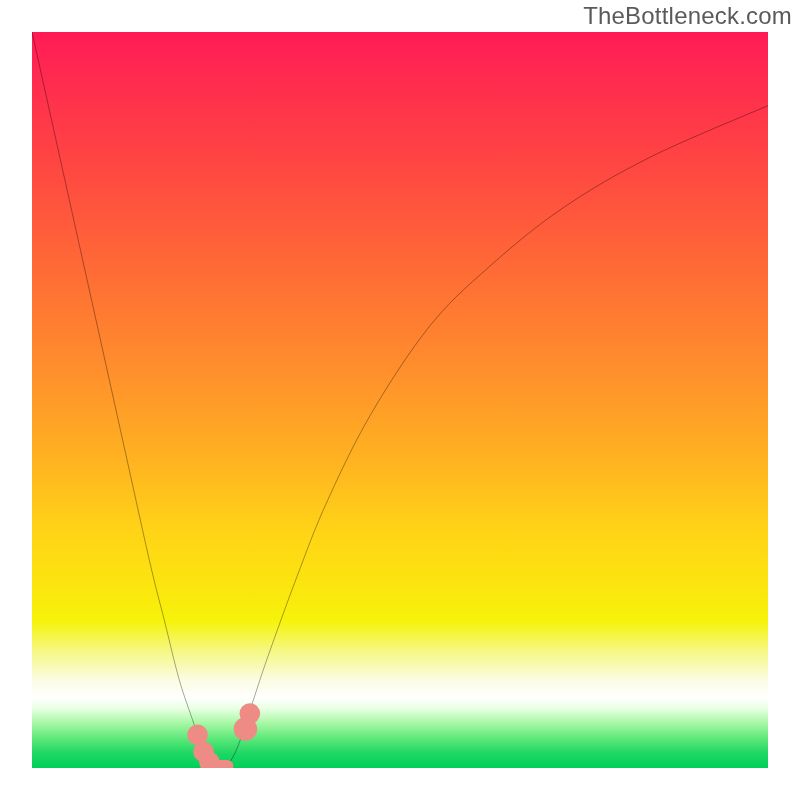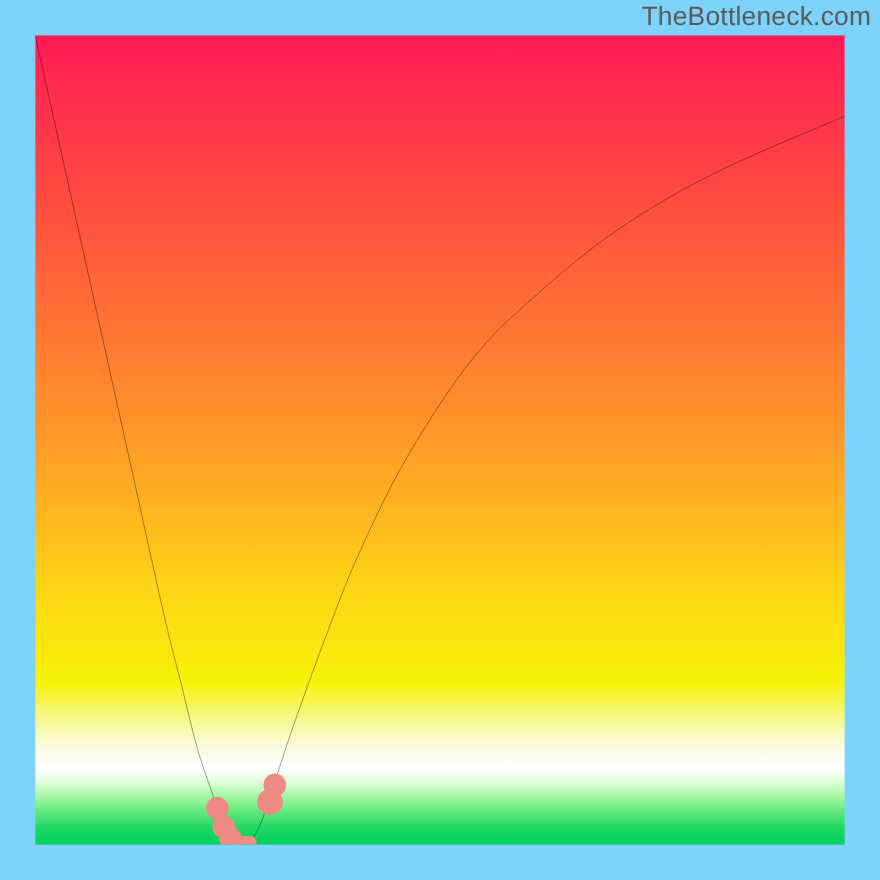--- a/index.html
+++ b/index.html
@@ -8,21 +8,21 @@
     width: 800px;
     height: 800px;
     background: #000;
     font-family: Arial, Helvetica, sans-serif;
     overflow: hidden;
   }
   .frame {
     position: relative;
     width: 800px;
     height: 800px;
-    background: #7dd3fc;
+    background: #ffffff;
   }
   .plot-area {
     position: absolute;
     left: 32px;
     top: 32px;
     width: 736px;
     height: 736px;
     overflow: hidden;
   }
   .gradient {

